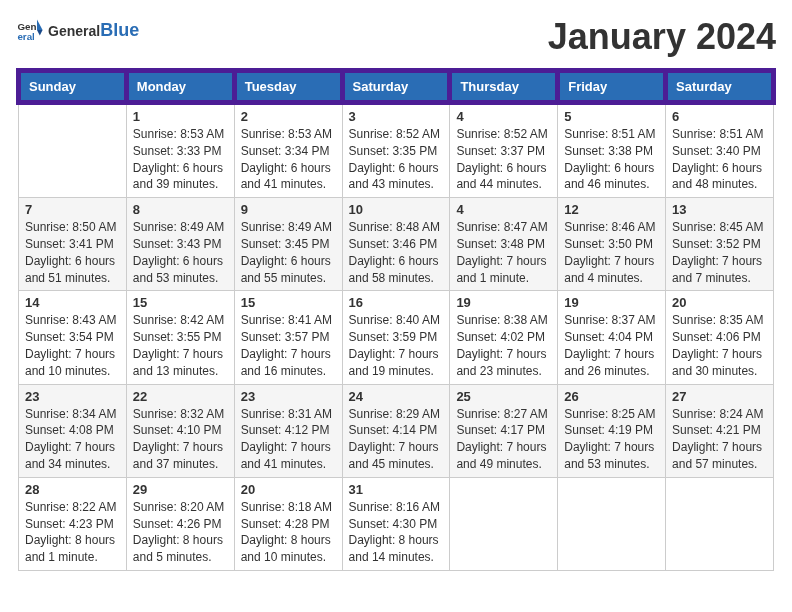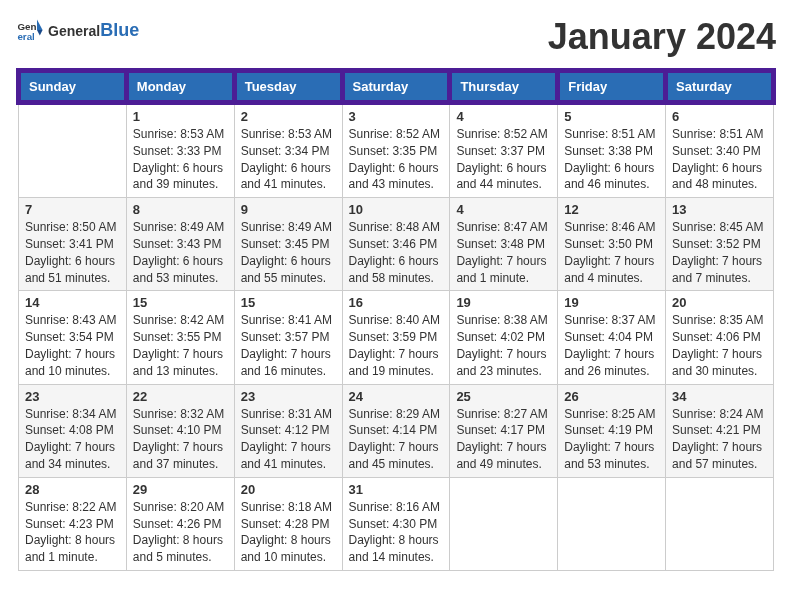--- a/index.html
+++ b/index.html
@@ -220,21 +220,21 @@
         </td>
         <td>
           <span class="day-number">25</span>
           <div class="day-info">Sunrise: 8:27 AM<br>Sunset: 4:17 PM<br>Daylight: 7 hours and 49 minutes.</div>
         </td>
         <td>
           <span class="day-number">26</span>
           <div class="day-info">Sunrise: 8:25 AM<br>Sunset: 4:19 PM<br>Daylight: 7 hours and 53 minutes.</div>
         </td>
         <td>
-          <span class="day-number">34</span>
+          <span class="day-number">27</span>
           <div class="day-info">Sunrise: 8:24 AM<br>Sunset: 4:21 PM<br>Daylight: 7 hours and 57 minutes.</div>
         </td>
       </tr>
       <tr>
         <td>
           <span class="day-number">28</span>
           <div class="day-info">Sunrise: 8:22 AM<br>Sunset: 4:23 PM<br>Daylight: 8 hours and 1 minute.</div>
         </td>
         <td>
           <span class="day-number">29</span>

